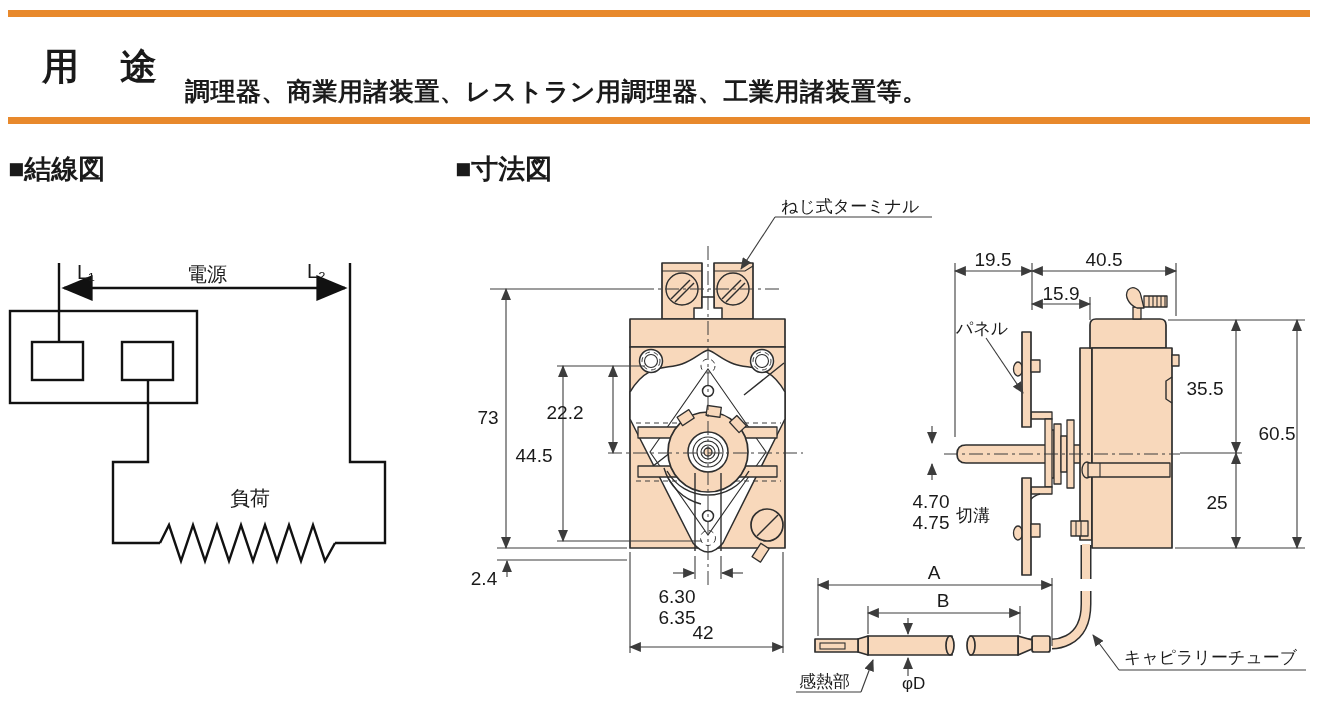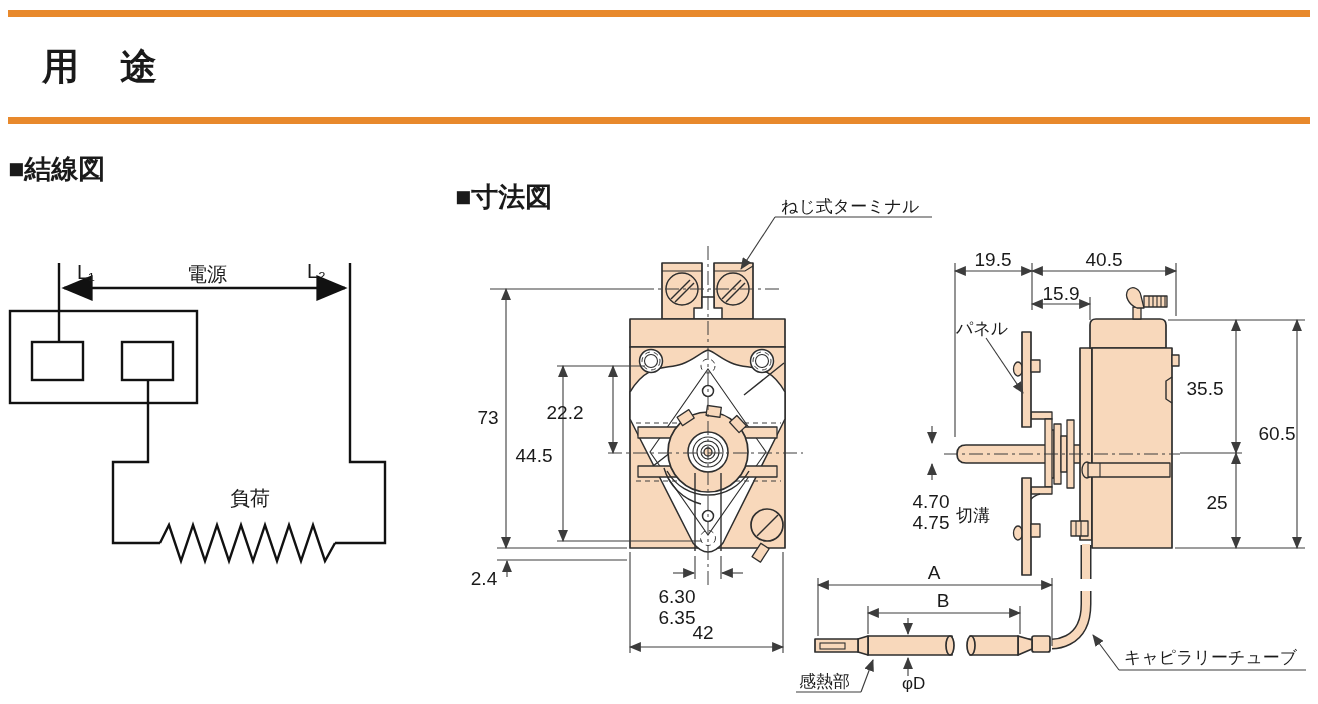--- a/index.html
+++ b/index.html
@@ -5,21 +5,21 @@
   html,body{margin:0;padding:0;background:#fff;}
   #page{position:relative;width:1318px;height:704px;background:#fff;overflow:hidden;
         font-family:"Liberation Sans",sans-serif;color:#1a1a1a;}
   .bar{position:absolute;left:8px;width:1302px;height:7px;}
   #usage-label{position:absolute;left:42px;top:42px;font-size:37px;font-weight:800;letter-spacing:2px;}
   .usage-line{position:absolute;left:185px;width:1125px;font-size:25px;font-weight:800;letter-spacing:0.5px;white-space:nowrap;}
   #usage-line1{top:26px;}
   #usage-line2{top:75px;}
   .sec-title{position:absolute;top:151px;font-size:27px;font-weight:800;}
   #wiring-title{left:8px;}
-  #dims-title{left:455px;margin-top:28px;}
+  #dims-title{left:455px;}
   svg{position:absolute;}
   svg text{fill:#1a1a1a;}
   .num{font:19px "Liberation Sans",sans-serif;}
   .jp{font:17px "Liberation Sans",sans-serif;}
   .wt{font:20px "Liberation Sans",sans-serif;}
   .part{fill:#F8D8BB;stroke:#2e2e2e;stroke-width:1.7;stroke-linejoin:round;}
   .part2{fill:#F8D8BB;stroke:#2e2e2e;stroke-width:1.3;stroke-linejoin:round;}
   .wfill{fill:#ffffff;stroke:#2e2e2e;stroke-width:1.5;stroke-linejoin:round;}
   .ln{fill:none;stroke:#2e2e2e;stroke-width:1.4;}
   .thin{fill:none;stroke:#2e2e2e;stroke-width:1.1;}
@@ -32,20 +32,21 @@
 </style>
 </head>
 <body>
 
 <div id="page">
 
   <div class="bar" style="top:10px;background:#E8892C;"></div>
   <div class="bar" style="top:117px;background:#E8892C;"></div>
 
   <div id="usage-label">用　途</div>
+  <div id="usage-line2" class="usage-line">調理器、商業用諸装置、レストラン用調理器、工業用諸装置等。</div>
 
   <div id="wiring-title" class="sec-title">■結線図</div>
   <div id="dims-title" class="sec-title">■寸法図</div>
 
   <svg id="wiring-svg" style="left:0;top:240px;" width="420" height="390" viewBox="0 240 420 390">
     <defs>
       <marker id="ahb" viewBox="0 0 12 10" refX="11" refY="5" markerWidth="13" markerHeight="11" orient="auto-start-reverse">
         <path d="M0,0 L12,5 L0,10 Z" fill="#111"></path>
       </marker>
     </defs>

